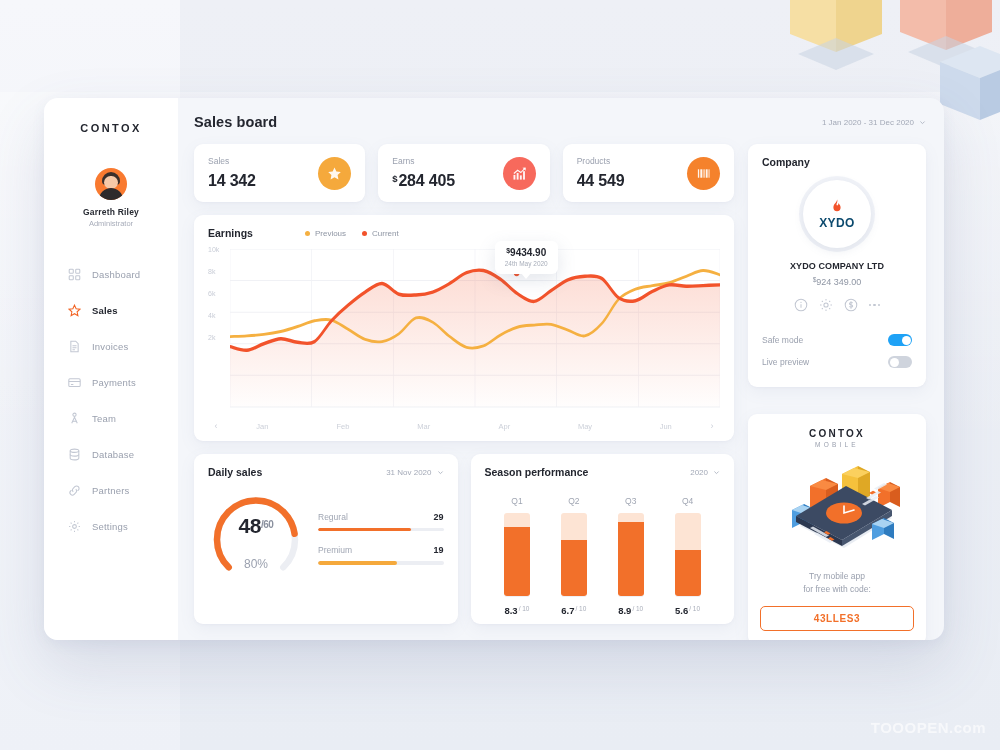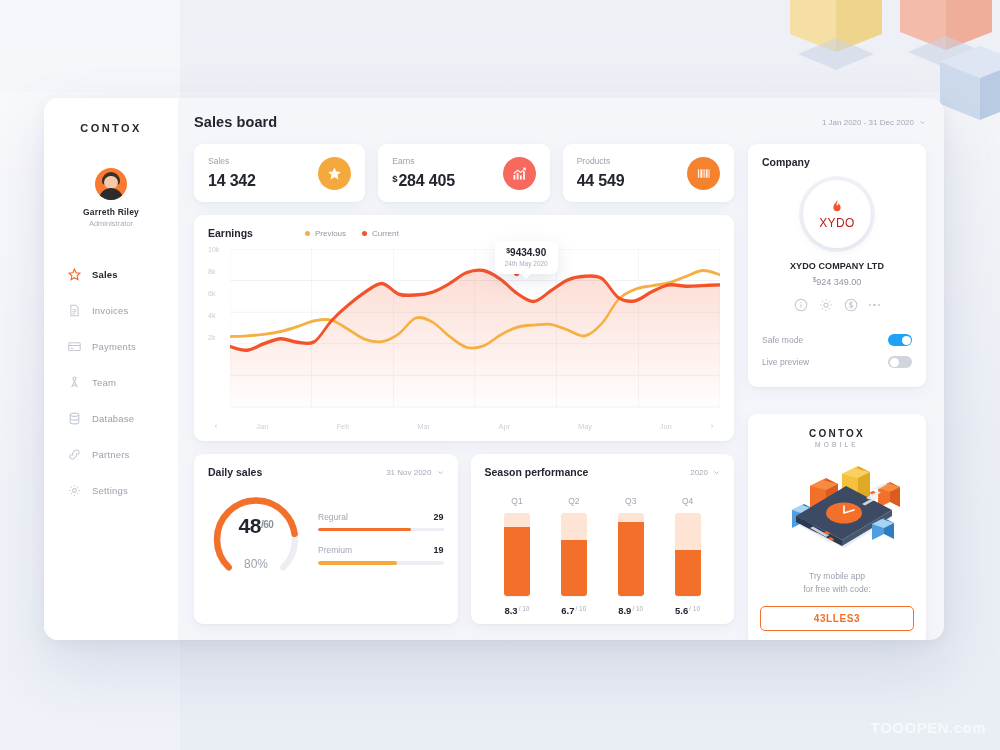--- a/index.html
+++ b/index.html
@@ -172,21 +172,21 @@
   .qval { font-size: 9.5px; font-weight: 700; color: #23262f; margin-top: 8px; }
   .qval .qden { font-size: 6.5px; color: #a9aeba; font-weight: 400; vertical-align: 3px; margin-left:1px; }
 
   
   .company { padding: 12px 14px 14px; }
   .logo-badge { width: 68px; height: 68px; border-radius: 50%; margin: 12px auto 0;
     background: #fff; box-shadow: 0 3px 10px rgba(120,132,165,.14),
       0 0 0 4px rgba(238,241,247,.85); display: flex; flex-direction: column;
     align-items: center; justify-content: center; gap: 1px; }
   .flame svg { width: 14px; height: 16px; display:block; }
-  .xydo { font-size: 12px; font-weight: 400; color: #b91c1c; letter-spacing: .4px; }
+  .xydo { font-size: 12px; font-weight: 700; color: #0c4a6e; letter-spacing: .4px; }
   .cname { text-align: center; font-size: 9px; font-weight: 700; color: #23262f;
     margin-top: 13px; letter-spacing: .1px; }
   .camount { text-align: center; font-size: 9px; color: #8e95a3; margin-top: 5px; }
   .camount .cur { font-size: 6.5px; vertical-align: 3px; }
   .cicons { display: flex; justify-content: center; align-items: center; gap: 11px; margin-top: 11px; }
   .cicons .ci { width: 14px; height: 14px; cursor: pointer; }
   .cicons .ci svg { width: 14px; height: 14px; stroke: #c2c7d2; fill: none; stroke-width: 1.15; }
   .dots3 { display:flex; gap:2px; cursor:pointer; }
   .dots3 i { width:2.6px; height:2.6px; border-radius:50%; background:#c2c7d2; display:block; }
   .toggles { margin-top: 17px; }
@@ -256,20 +256,31 @@
       <div class="avatar">
         <span class="hair"></span>
           <span class="face"></span>
           <span class="body"></span>
       </div>
       <div class="uname">Garreth Riley</div>
       <div class="urole">Administrator</div>
     </div>
 
     <nav id="nav">
+      <div class="nav-item">
+        <span class="nico">
+            <svg viewBox="0 0 16 16">
+              <rect x="1.5" y="1.5" width="5" height="5" rx="1"></rect>
+              <rect x="9.5" y="1.5" width="5" height="5" rx="1"></rect>
+              <rect x="1.5" y="9.5" width="5" height="5" rx="1"></rect>
+              <rect x="9.5" y="9.5" width="5" height="5" rx="1"></rect>
+            </svg>
+          </span>
+        <span>Dashboard</span>
+      </div>
       <div class="nav-item active">
         <span class="nico">
             <svg viewBox="0 0 16 16">
               <polygon points="8,1.4 10,5.9 14.8,6.4 11.2,9.6 12.2,14.3 8,11.9 3.8,14.3 4.8,9.6 1.2,6.4 6,5.9"></polygon>
             </svg>
           </span>
         <span>Sales</span>
       </div>
       <div class="nav-item">
         <span class="nico">

